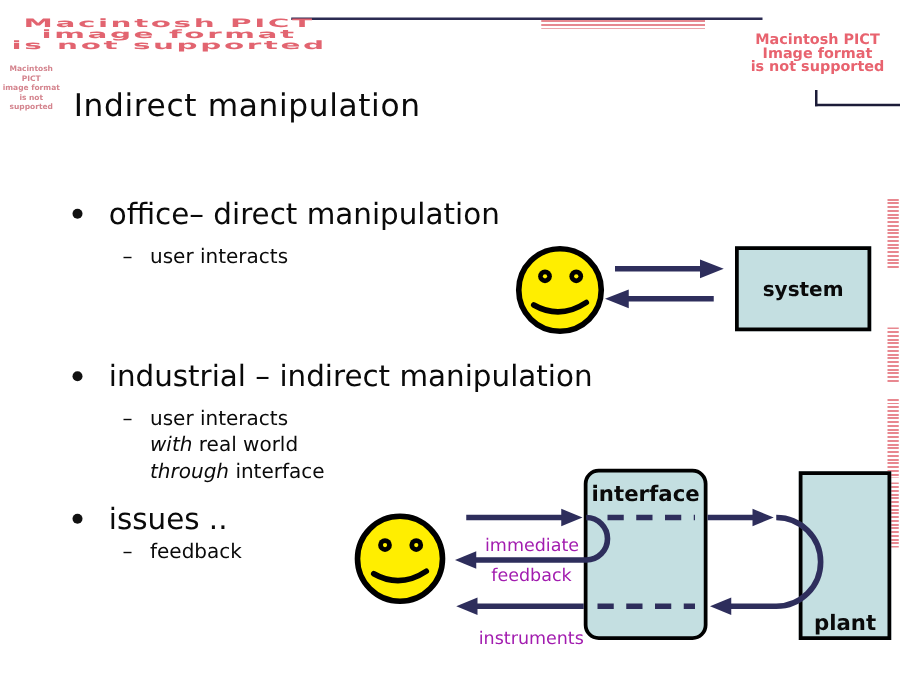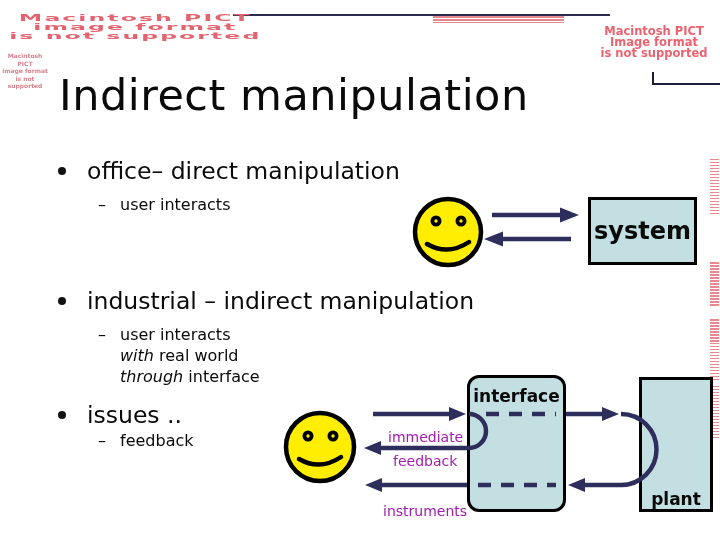--- a/index.html
+++ b/index.html
@@ -17,34 +17,34 @@
   .pict-right{left:588px;top:26px;width:132px;font-size:11.5px;font-weight:bold;line-height:11px;
       color:#e8636f;text-align:center;white-space:pre-line;}
   .pict-squished{left:433px;top:16px;width:131px;height:7px;opacity:.85;
       background:repeating-linear-gradient(to bottom,rgba(222,100,110,.9) 0 1.6px,rgba(255,255,255,.15) 1.6px 3.2px);}
   .corner-bracket{left:652px;top:72px;width:68px;height:11px;
       border-left:2px solid #1c1c38;border-bottom:2px solid #1c1c38;}
   .edge-strip{left:710px;width:9px;
       background:repeating-linear-gradient(to bottom,rgba(226,106,116,.8) 0 1.5px,rgba(255,255,255,.1) 1.5px 3px);}
 
   
-  .title{left:59px;top:70px;font-size:43px;letter-spacing:.5px;}
+  .title{left:59px;top:70px;font-size:25px;letter-spacing:.5px;}
   .b1{font-size:23.5px;}
   .b1 .dot{display:inline-block;width:8px;height:8px;border-radius:50%;background:#111;
       margin-right:21px;vertical-align:4px;}
   .sub{font-size:16px;}
   .sub .dash{display:inline-block;width:22px;}
   .sub .ind{padding-left:22px;}
   .ital{font-style:italic;}
 
   
   .dbox{background:#c4dfe1;border:3px solid #000;box-sizing:border-box;display:flex;
         justify-content:center;}
   .system-box{left:588px;top:197px;width:109px;height:68px;align-items:center;
-        font-size:24px;font-weight:bold;}
+        font-size:16px;font-weight:bold;}
   .interface-box{left:467px;top:375px;width:99px;height:137px;border-radius:12px;
         align-items:flex-start;padding-top:8px;font-size:17px;font-weight:bold;}
   .plant-box{left:594px;top:377px;width:74px;height:135px;align-items:flex-end;
         padding-top:8px;font-size:17px;font-weight:bold;margin-left:45px;}
   .small-label{font-size:14px;color:#a21caf;}
 
   svg.overlay{position:absolute;left:0;top:0;pointer-events:none;}
 </style>
 </head>
 <body>

